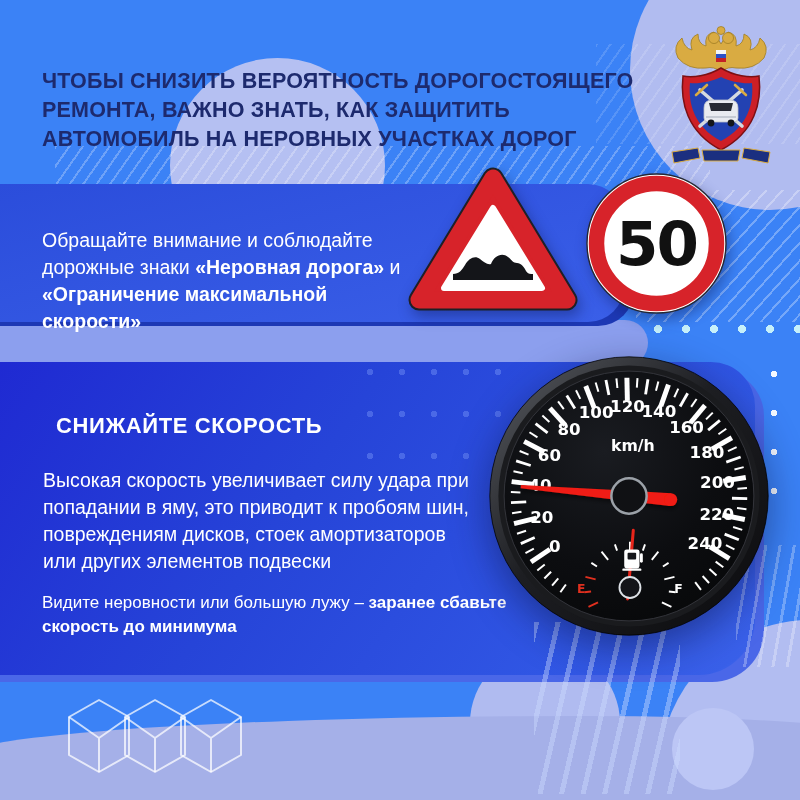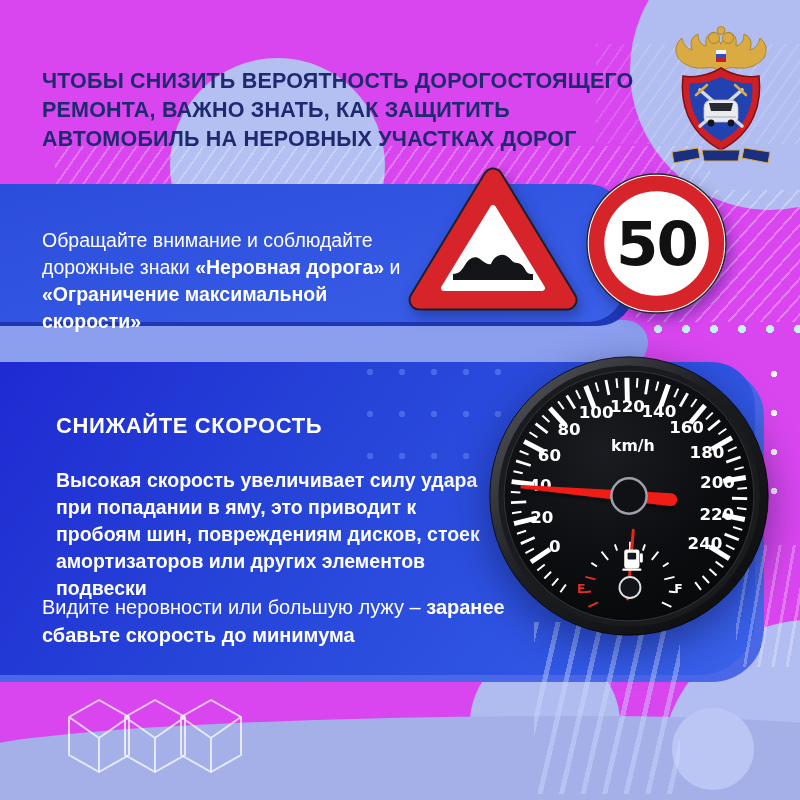--- a/index.html
+++ b/index.html
@@ -1,17 +1,17 @@
 <!DOCTYPE html>
 <html><head>
 <meta charset="utf-8">
 <style>
   html,body{margin:0;padding:0;}
   .stage{position:relative;width:800px;height:800px;overflow:hidden;
-         background:#d946ef;font-family:"Liberation Sans",sans-serif;}
+         background:#3b82f6;font-family:"Liberation Sans",sans-serif;}
   .abs{position:absolute;}
   
   .blob{border-radius:50%;}
   .blob1{left:170px;top:58px;width:215px;height:215px;background:#b5c0f2;}
   .blob2{left:630px;top:-70px;width:280px;height:280px;background:#b1bcf0;}
   .blob3{left:660px;top:620px;width:300px;height:300px;background:#b2bdf1;}
   .blob4{left:672px;top:708px;width:82px;height:82px;background:#bcc6f5;}
   .blob5{left:470px;top:648px;width:150px;height:150px;background:#b0bbf0;}
   .bottom-shade{left:-40px;top:716px;width:900px;height:120px;background:#a5b0e8;
                 border-radius:100% 45% 0 0/60px 26px 0 0;}
@@ -41,22 +41,22 @@
      background:linear-gradient(165deg,#2b4ddb 0%,#3a5fe8 100%);}
   .panel-low-back{left:0;top:370px;width:764px;height:312px;background:#4a67e8;border-radius:0 46px 52px 0;}
   .panel-low{left:0;top:362px;width:755px;height:313px;border-radius:0 44px 56px 0;
      background:linear-gradient(125deg,#1f2ad2 0%,#2644d8 40%,#3056e4 78%,#3b62ea 100%);}
   
   .header-title{left:42px;top:53px;width:612px;color:#1d2a6e;
      font-size:21.5px;line-height:1.33;font-weight:700;letter-spacing:.2px;}
   .notice{left:42px;top:199px;width:386px;color:#fff;font-size:19.5px;line-height:1.38;margin-top:28px;}
   .notice b,.advice b{font-weight:700;}
   .section-heading{left:56px;top:395px;color:#fff;font-size:22px;font-weight:700;letter-spacing:.6px;}
-  .body-text{left:56px;top:447px;width:434px;color:#fff;font-size:19.5px;line-height:1.39;font-weight:bold;}
-  .advice{left:42px;top:574px;width:465px;color:#fff;font-size:20px;line-height:1.39;}
+  .body-text{left:43px;top:447px;width:434px;color:#fff;font-size:19.5px;line-height:1.39;}
+  .advice{left:42px;top:574px;width:465px;color:#fff;font-size:17px;line-height:1.39;}
   
   .sign-triangle{left:407px;top:164px;width:172px;height:150px;
      filter:drop-shadow(3px 6px 7px rgba(10,20,80,.40));}
   .sign-50{left:585px;top:172px;width:143px;height:143px;
      filter:drop-shadow(3px 6px 7px rgba(10,20,80,.40));}
   .gauge{left:486px;top:353px;width:286px;height:286px;
      filter:drop-shadow(0 12px 20px rgba(8,15,60,.48));}
   .emblem{left:658px;top:24px;width:126px;height:142px;}
   .cubes{left:68px;top:696px;width:176px;height:80px;}
   svg{display:block;}

